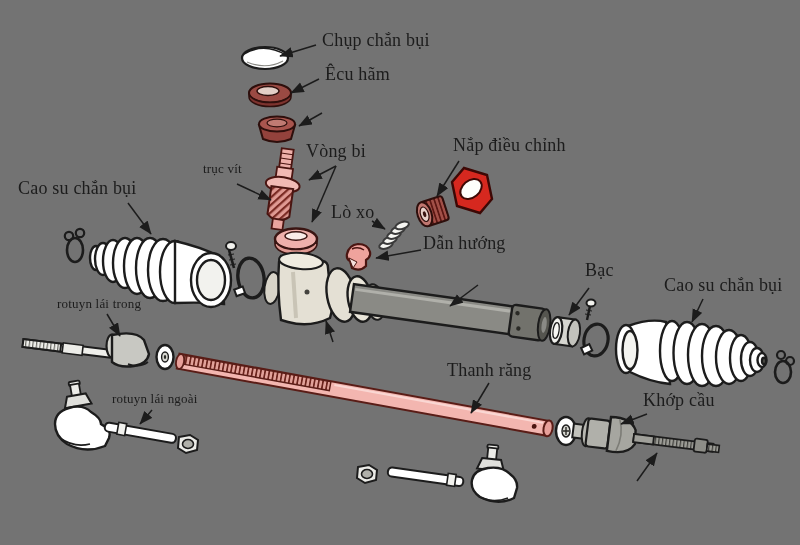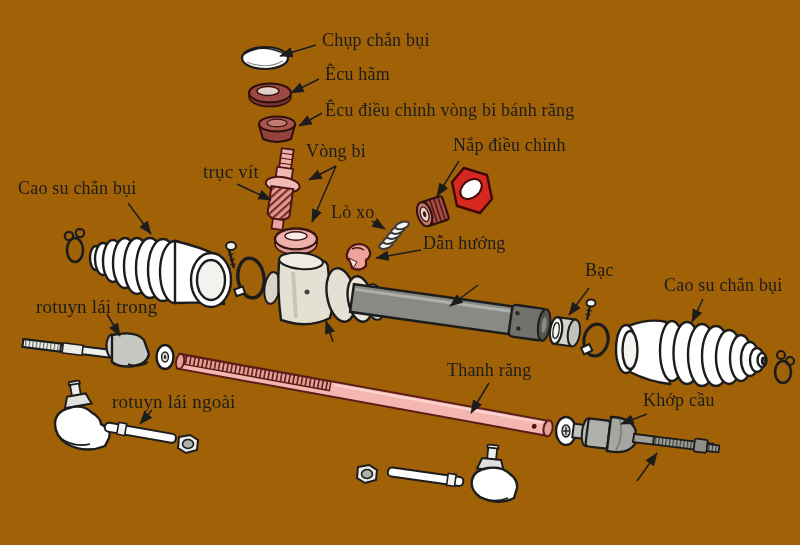--- a/index.html
+++ b/index.html
@@ -1,21 +1,21 @@
 <!DOCTYPE html>
 <html><head>
 <meta charset="utf-8">
 <style>
   html,body{margin:0;padding:0;background:#ffffff;}
-  #stage{position:relative;width:800px;height:545px;background:#a16207;overflow:hidden;
+  #stage{position:relative;width:800px;height:545px;background:#737373;overflow:hidden;
          font-family:"Liberation Serif","DejaVu Serif",serif;}
   #drawing{position:absolute;left:0;top:0;}
   .lbl{position:absolute;color:#1c1c1c;font-size:18px;line-height:1.05;white-space:nowrap;
        letter-spacing:0.2px;}
-  .lbl.sm{font-size:19px;}
+  .lbl.sm{font-size:13px;}
 </style>
 </head>
 <body>
 
 <div id="stage">
 
 <svg id="drawing" width="800" height="545" viewBox="0 0 800 545">
   <defs>
     <marker id="ah" markerWidth="10" markerHeight="8" refX="8.5" refY="3.5" orient="auto">
       <path d="M0,0 L9,3.5 L0,7 Z" fill="#1c1c1c"></path>
@@ -295,27 +295,26 @@
     <line x1="333" y1="342" x2="326" y2="321" marker-end="url(#ah)"></line>
     <line x1="489" y1="383" x2="471" y2="413" marker-end="url(#ah)"></line>
     <line x1="152" y1="410" x2="140" y2="424" marker-end="url(#ah)"></line>
     <line x1="647" y1="414" x2="621" y2="424" marker-end="url(#ah)"></line>
     <line x1="637" y1="481" x2="657" y2="453" marker-end="url(#ah)"></line>
   </g>
 </svg>
 
 <div class="lbl" style="left:322px;top:31px">Chụp chắn bụi</div>
 <div class="lbl" style="left:325px;top:65px">Êcu hãm</div>
-<div class="lbl" style="left:325px;top:101px">Êcu điều chỉnh vòng bi bánh răng</div>
 <div class="lbl" style="left:306px;top:142px">Vòng bi</div>
 <div class="lbl" style="left:453px;top:136px">Nắp điều chỉnh</div>
 <div class="lbl sm" style="left:203px;top:162px">trục vít</div>
 <div class="lbl" style="left:331px;top:203px">Lò xo</div>
 <div class="lbl" style="left:423px;top:234px">Dẫn hướng</div>
 <div class="lbl" style="left:585px;top:261px">Bạc</div>
 <div class="lbl" style="left:18px;top:179px">Cao su chắn bụi</div>
 <div class="lbl" style="left:664px;top:276px">Cao su chắn bụi</div>
-<div class="lbl sm" style="left:36px;top:297px">rotuyn lái trong</div>
+<div class="lbl sm" style="left:57px;top:297px">rotuyn lái trong</div>
 <div class="lbl" style="left:447px;top:361px">Thanh răng</div>
 <div class="lbl sm" style="left:112px;top:392px">rotuyn lái ngoài</div>
 <div class="lbl" style="left:643px;top:391px">Khớp cầu</div>
 
 </div>
 
 </body></html>

